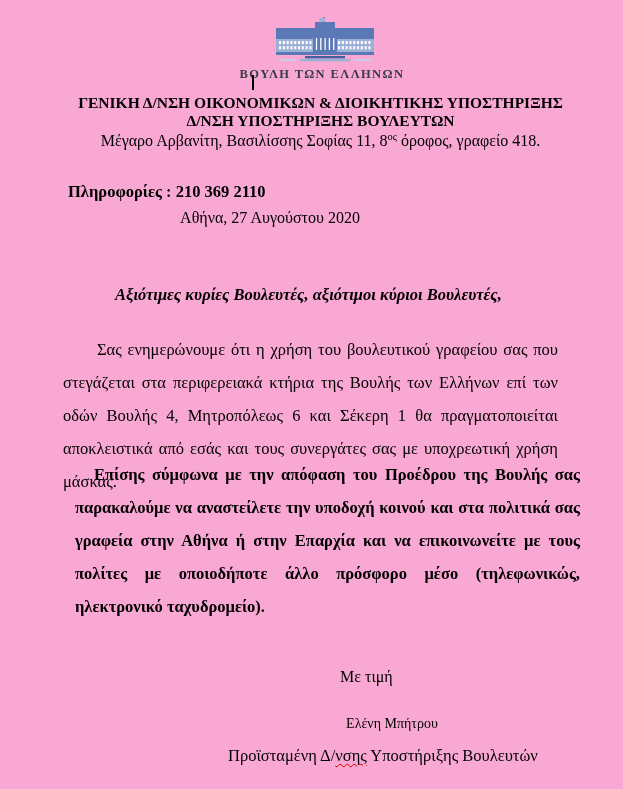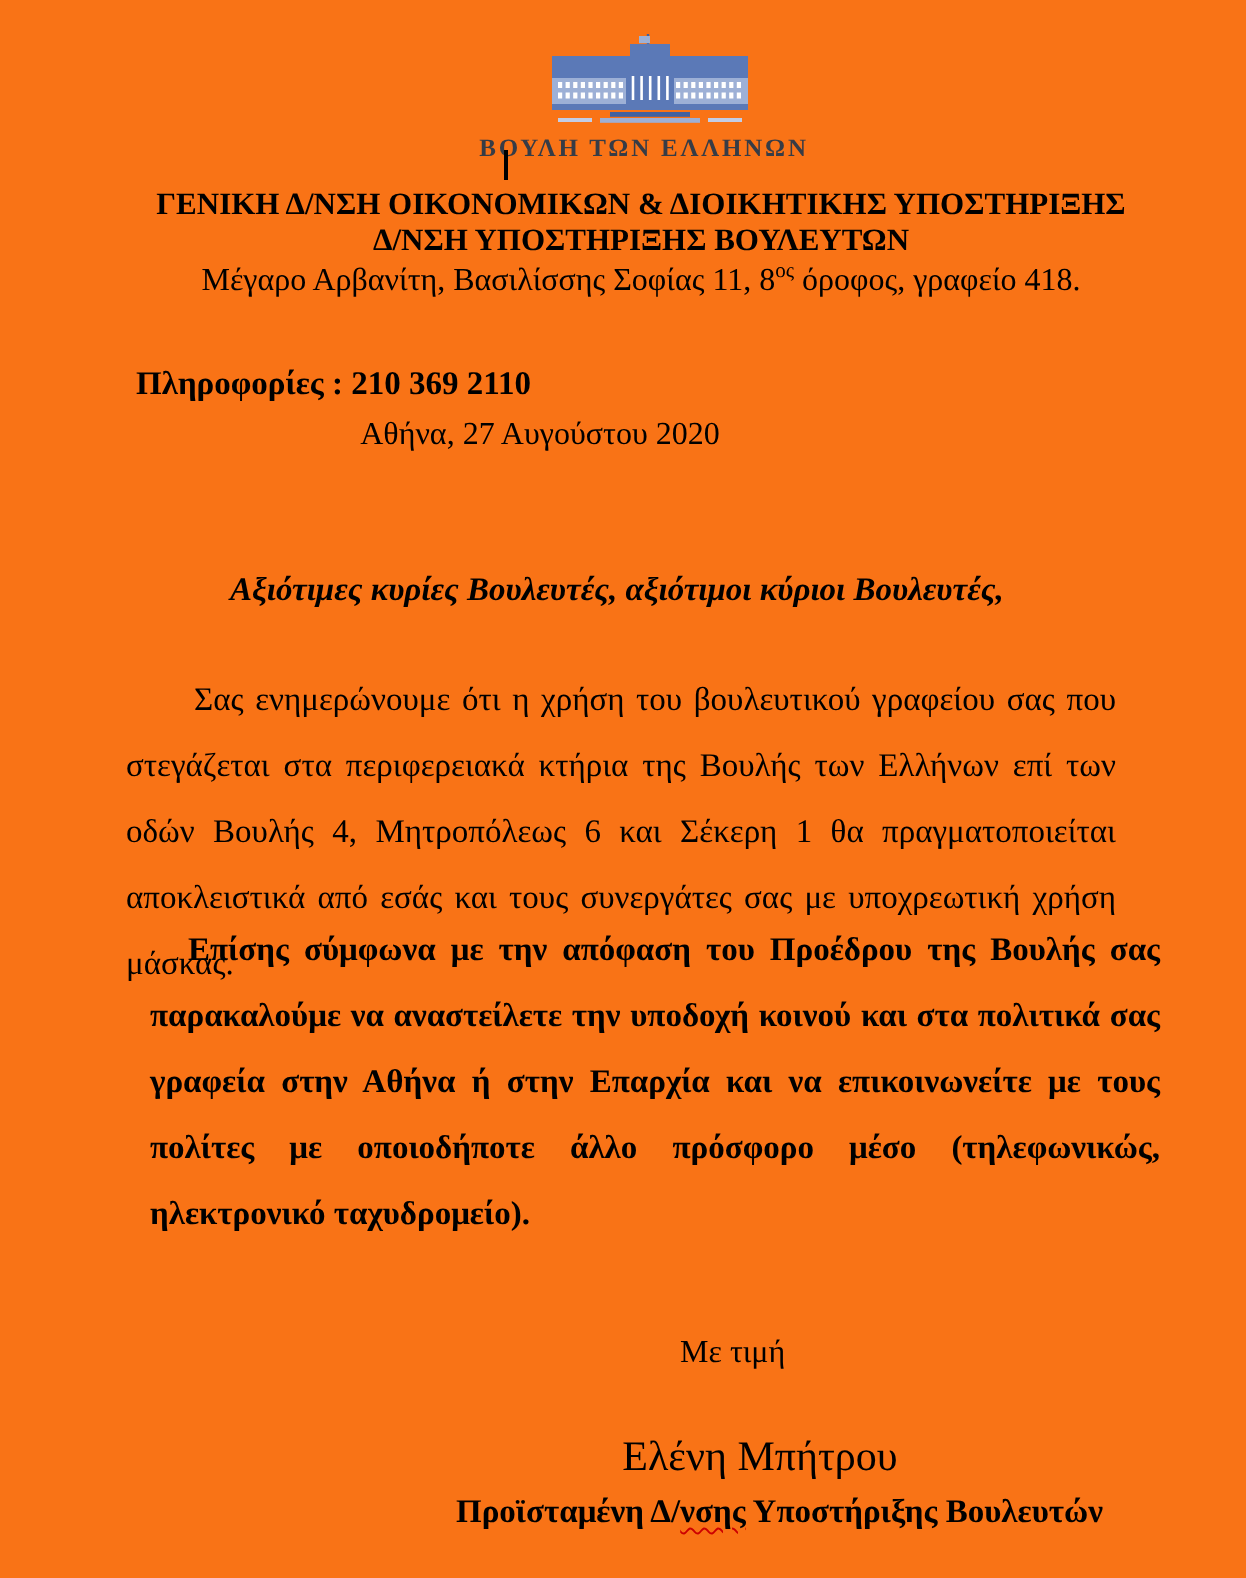--- a/index.html
+++ b/index.html
@@ -1,17 +1,17 @@
 <!DOCTYPE html>
 <html><head>
 <meta charset="utf-8">
 <style>
   html,body { margin:0; padding:0; background:#fff; }
   .page {
-    position:relative; width:623px; height:789px; background:#f97316;
+    position:relative; width:623px; height:789px; background:#f9a8d4;
     font-family:"Liberation Serif", serif; color:#000; overflow:hidden;
   }
   .logo { position:absolute; left:272px; top:17px; width:106px; height:47px; }
   .brand {
     position:absolute; left:230px; top:67px; width:184px; text-align:center;
     font-size:12.5px; font-weight:bold; letter-spacing:1.4px; color:#373c46;
     white-space:nowrap;
   }
   .cursor-mark { position:absolute; left:252px; top:75px; width:2px; height:15px; background:#000; }
   .dept { position:absolute; left:9px; top:94px; width:623px; text-align:center; }
@@ -24,22 +24,22 @@
   .para1 {
     position:absolute; left:63px; top:333px; width:495px;
     font-size:16.5px; line-height:33px; text-align:justify; text-indent:34px;
   }
   .para2 {
     position:absolute; left:63px; top:458px; width:505px;
     font-size:16.5px; line-height:33px; text-align:justify; text-indent:19px;
     font-weight:bold; text-underline-offset:3px;margin-left:12px;
   }
   .valediction { position:absolute; left:340px; top:668px; font-size:16px; }
-  .sig-name { position:absolute; left:280px; top:716px; width:200px; text-align:center; font-size:21px; }
-  .sig-role { position:absolute; left:228px; top:746px; width:300px; text-align:right; font-size:16.5px; white-space:nowrap;font-weight:bold; }
+  .sig-name { position:absolute; left:292px; top:716px; width:200px; text-align:center; font-size:14px; }
+  .sig-role { position:absolute; left:228px; top:746px; width:300px; text-align:right; font-size:16.5px; white-space:nowrap; }
   .wavy {
     text-decoration-line:underline; text-decoration-style:wavy;
     text-decoration-color:#cc0000; text-decoration-thickness:1px; text-underline-offset:2px;
   }
 </style>
 </head>
 <body>
 
 <div class="page">
 

